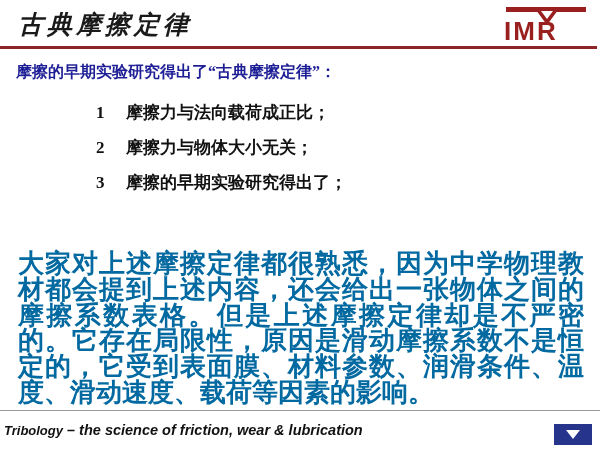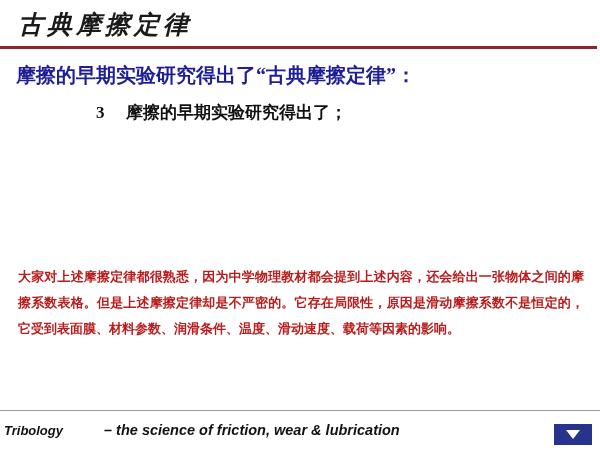--- a/index.html
+++ b/index.html
@@ -31,62 +31,74 @@
   }
   .logo-text{
     position:absolute;left:4px;bottom:0;
     font-family:"Liberation Sans","DejaVu Sans",sans-serif;
     font-size:26px;line-height:26px;font-weight:900;letter-spacing:2px;
     color:#9a1f1f;text-shadow:0 0 1px #ffffff;
   }
   
   .intro{
     position:absolute;left:16px;top:62px;width:560px;
-    font-size:20px;font-weight:bold;color:#1e1e96;white-space:nowrap;
+    font-size:16px;font-weight:bold;color:#1e1e96;white-space:nowrap;
   }
   .laws{position:absolute;left:96px;top:101px;}
   .law{height:35px;font-size:17px;font-weight:bold;color:#111111;white-space:nowrap;}
   .law-num{display:inline-block;width:30px;}
   .paragraph{
-    position:absolute;left:18px;top:264px;width:566px;
-    font-size:13px;line-height:25.8px;font-weight:bold;color:#b91c1c;
+    position:absolute;left:18px;top:251px;width:566px;
+    font-size:26px;line-height:25.8px;font-weight:bold;color:#0369a1;
     text-align:justify;
   }
   
   .footer-rule{position:absolute;left:0;top:410px;width:600px;height:1px;background:#999999;}
   .footer{
     position:absolute;left:4px;top:421px;white-space:nowrap;
     font-family:"Liberation Sans","DejaVu Sans",sans-serif;
     font-style:italic;font-weight:bold;color:#111111;
   }
   .footer-brand{font-size:13px;}
-  .footer-tagline{font-size:14.5px;margin-left:37px;}
+  .footer-tagline{font-size:14.5px;}
   .nav-icon{
     position:absolute;right:8px;bottom:5px;width:38px;height:21px;
     background:#26348c;display:flex;align-items:center;justify-content:center;
     cursor:pointer;
   }
   .nav-icon-glyph{
     width:0;height:0;
     border-left:7px solid transparent;border-right:7px solid transparent;
     border-top:9px solid #ffffff;
   }
 </style>
 </head>
 <body>
 
 <div class="slide">
 
   <div class="title">古典摩擦定律</div>
   <div class="title-rule"></div>
 
+  <div class="logo">
+    <div class="logo-bar"></div>
+    <div class="logo-text">IMR</div>
+    <div class="logo-triangle"></div>
+    <div class="logo-triangle-inner"></div>
+  </div>
 
   <div class="intro">摩擦的早期实验研究得出了“古典摩擦定律”：</div>
 
   <div class="laws">
+    <div class="law">
+      <span class="law-num">1</span><span>摩擦力与法向载荷成正比；</span>
+    </div>
+    <div class="law">
+      <span class="law-num">2</span><span>摩擦力与物体大小无关；</span>
+    </div>
     <div class="law">
       <span class="law-num">3</span><span>摩擦的早期实验研究得出了；</span>
     </div>
   </div>
 
   <div class="paragraph">大家对上述摩擦定律都很熟悉，因为中学物理教材都会提到上述内容，还会给出一张物体之间的摩擦系数表格。但是上述摩擦定律却是不严密的。它存在局限性，原因是滑动摩擦系数不是恒定的，它受到表面膜、材料参数、润滑条件、温度、滑动速度、载荷等因素的影响。</div>
 
   <div class="footer-rule"></div>
   <div class="footer">
     <span class="footer-brand">Tribology</span><span class="footer-tagline"> – the science of friction, wear &amp; lubrication</span>

